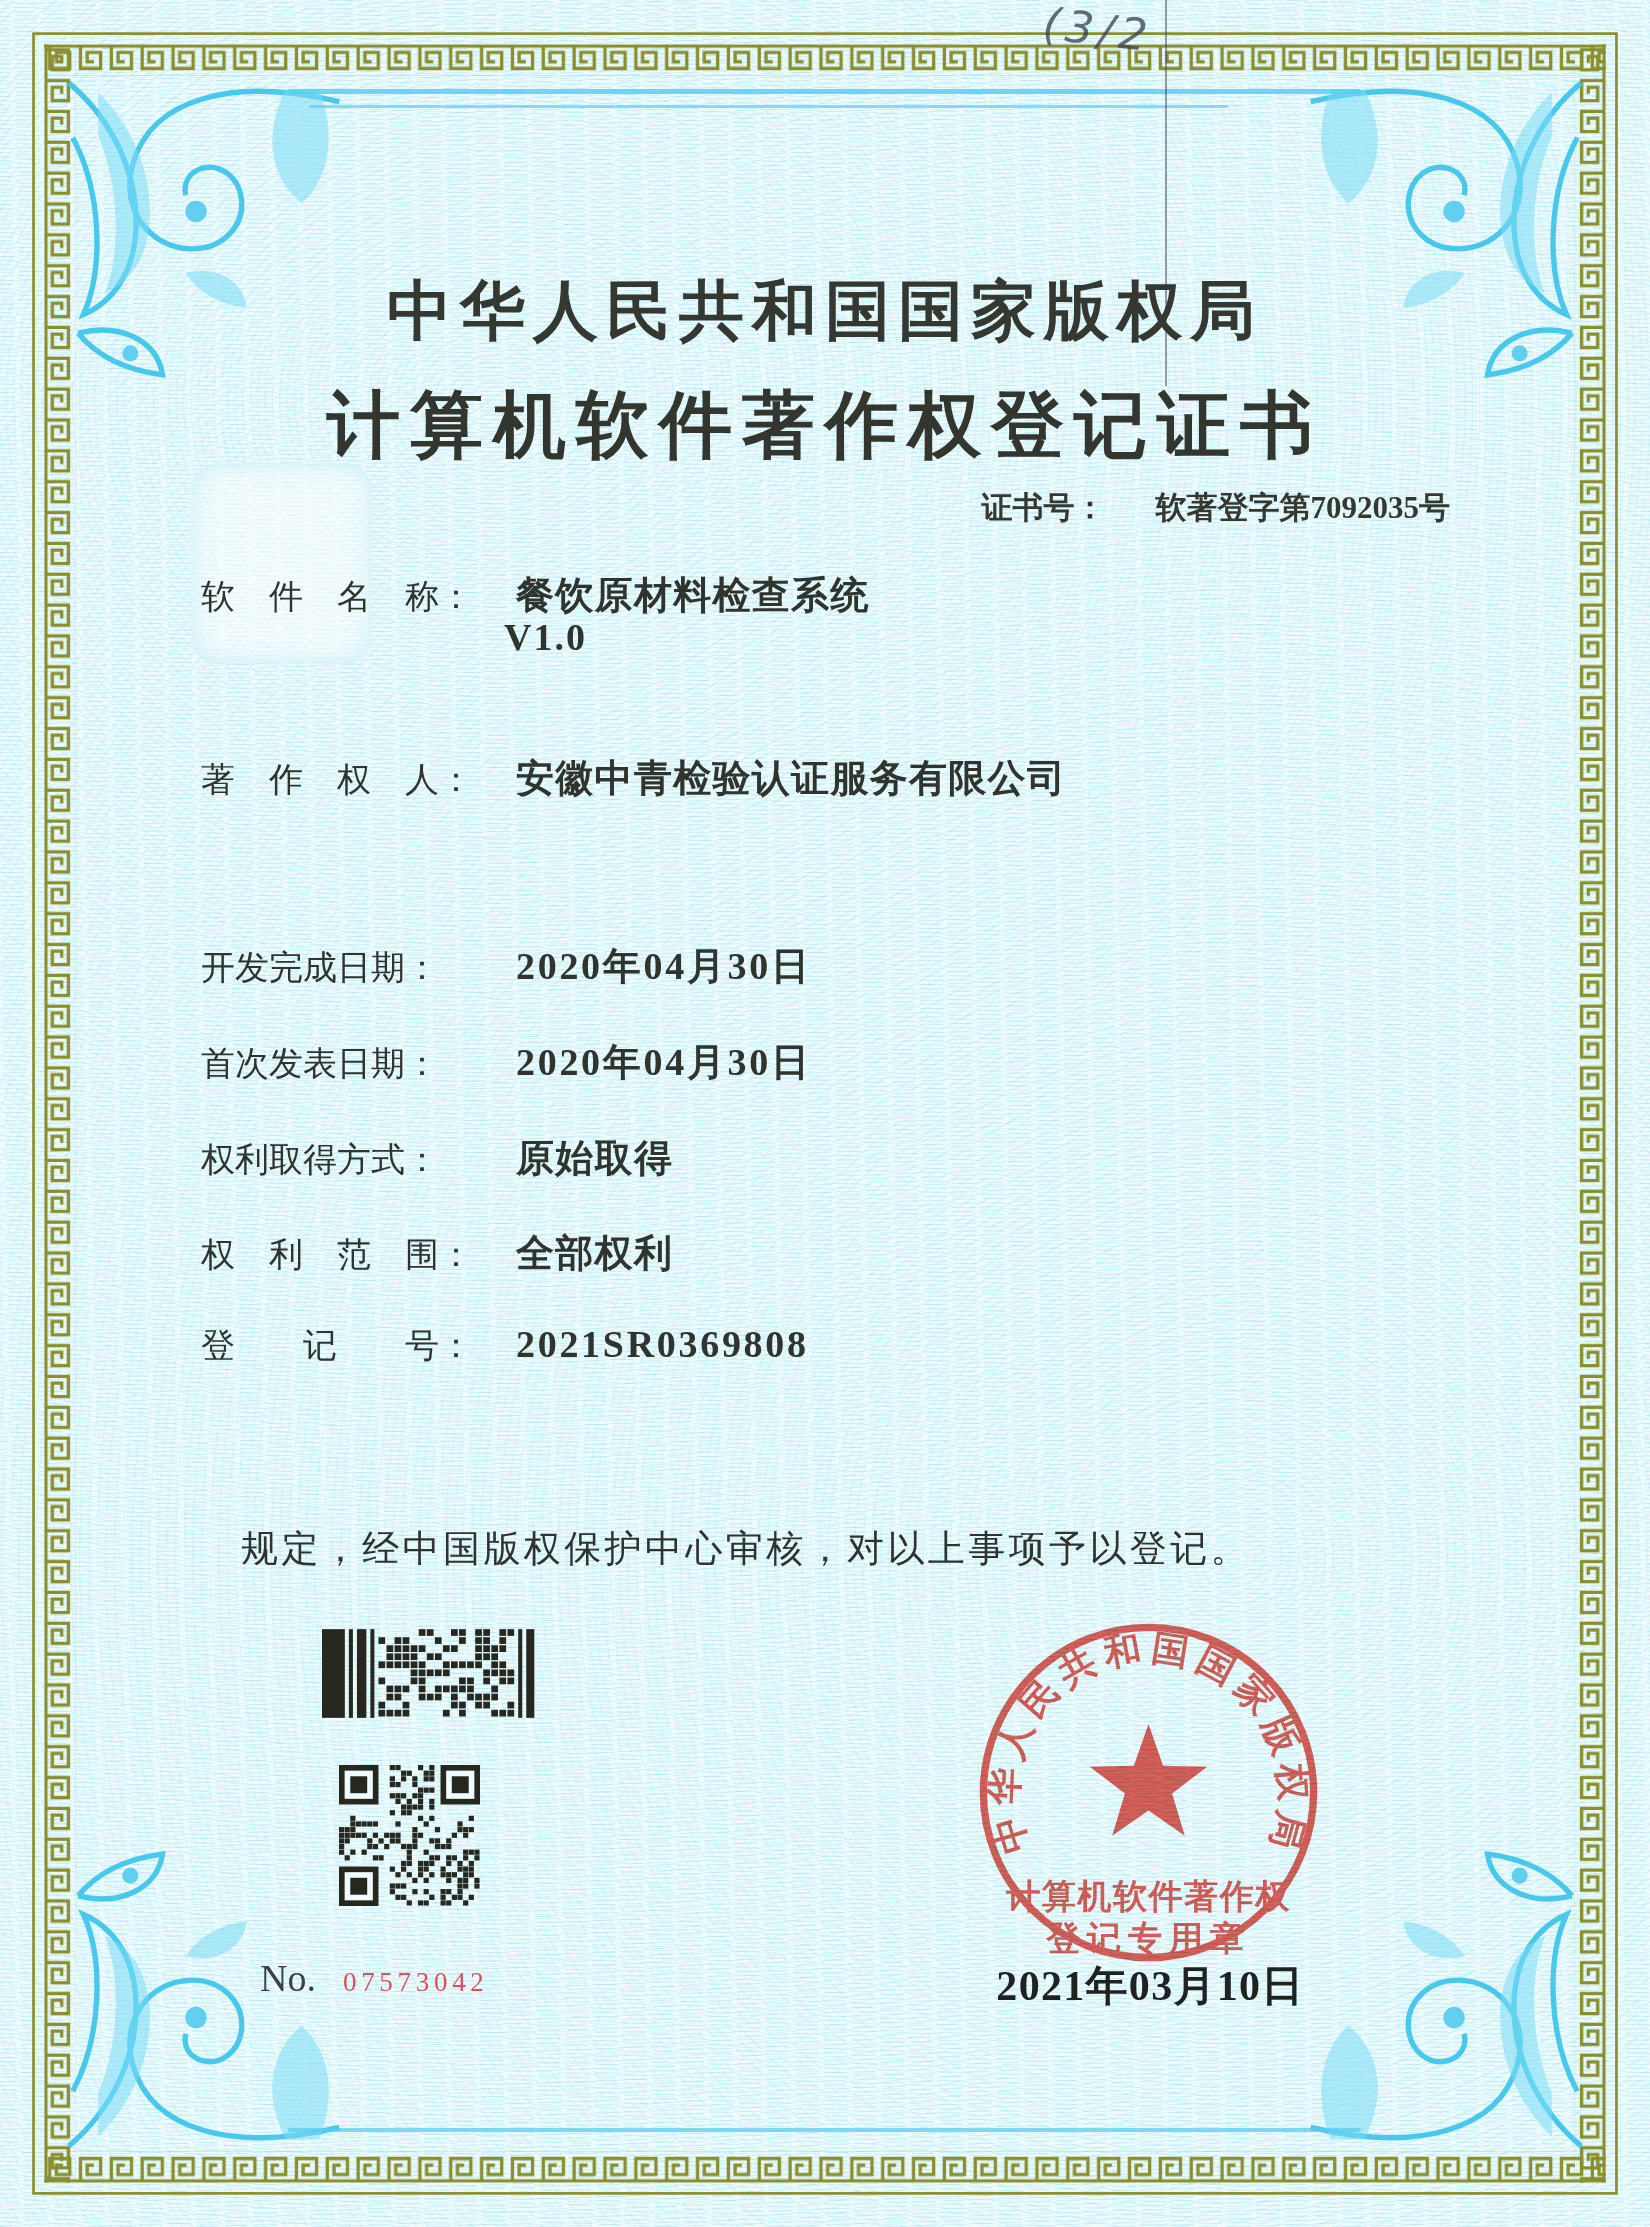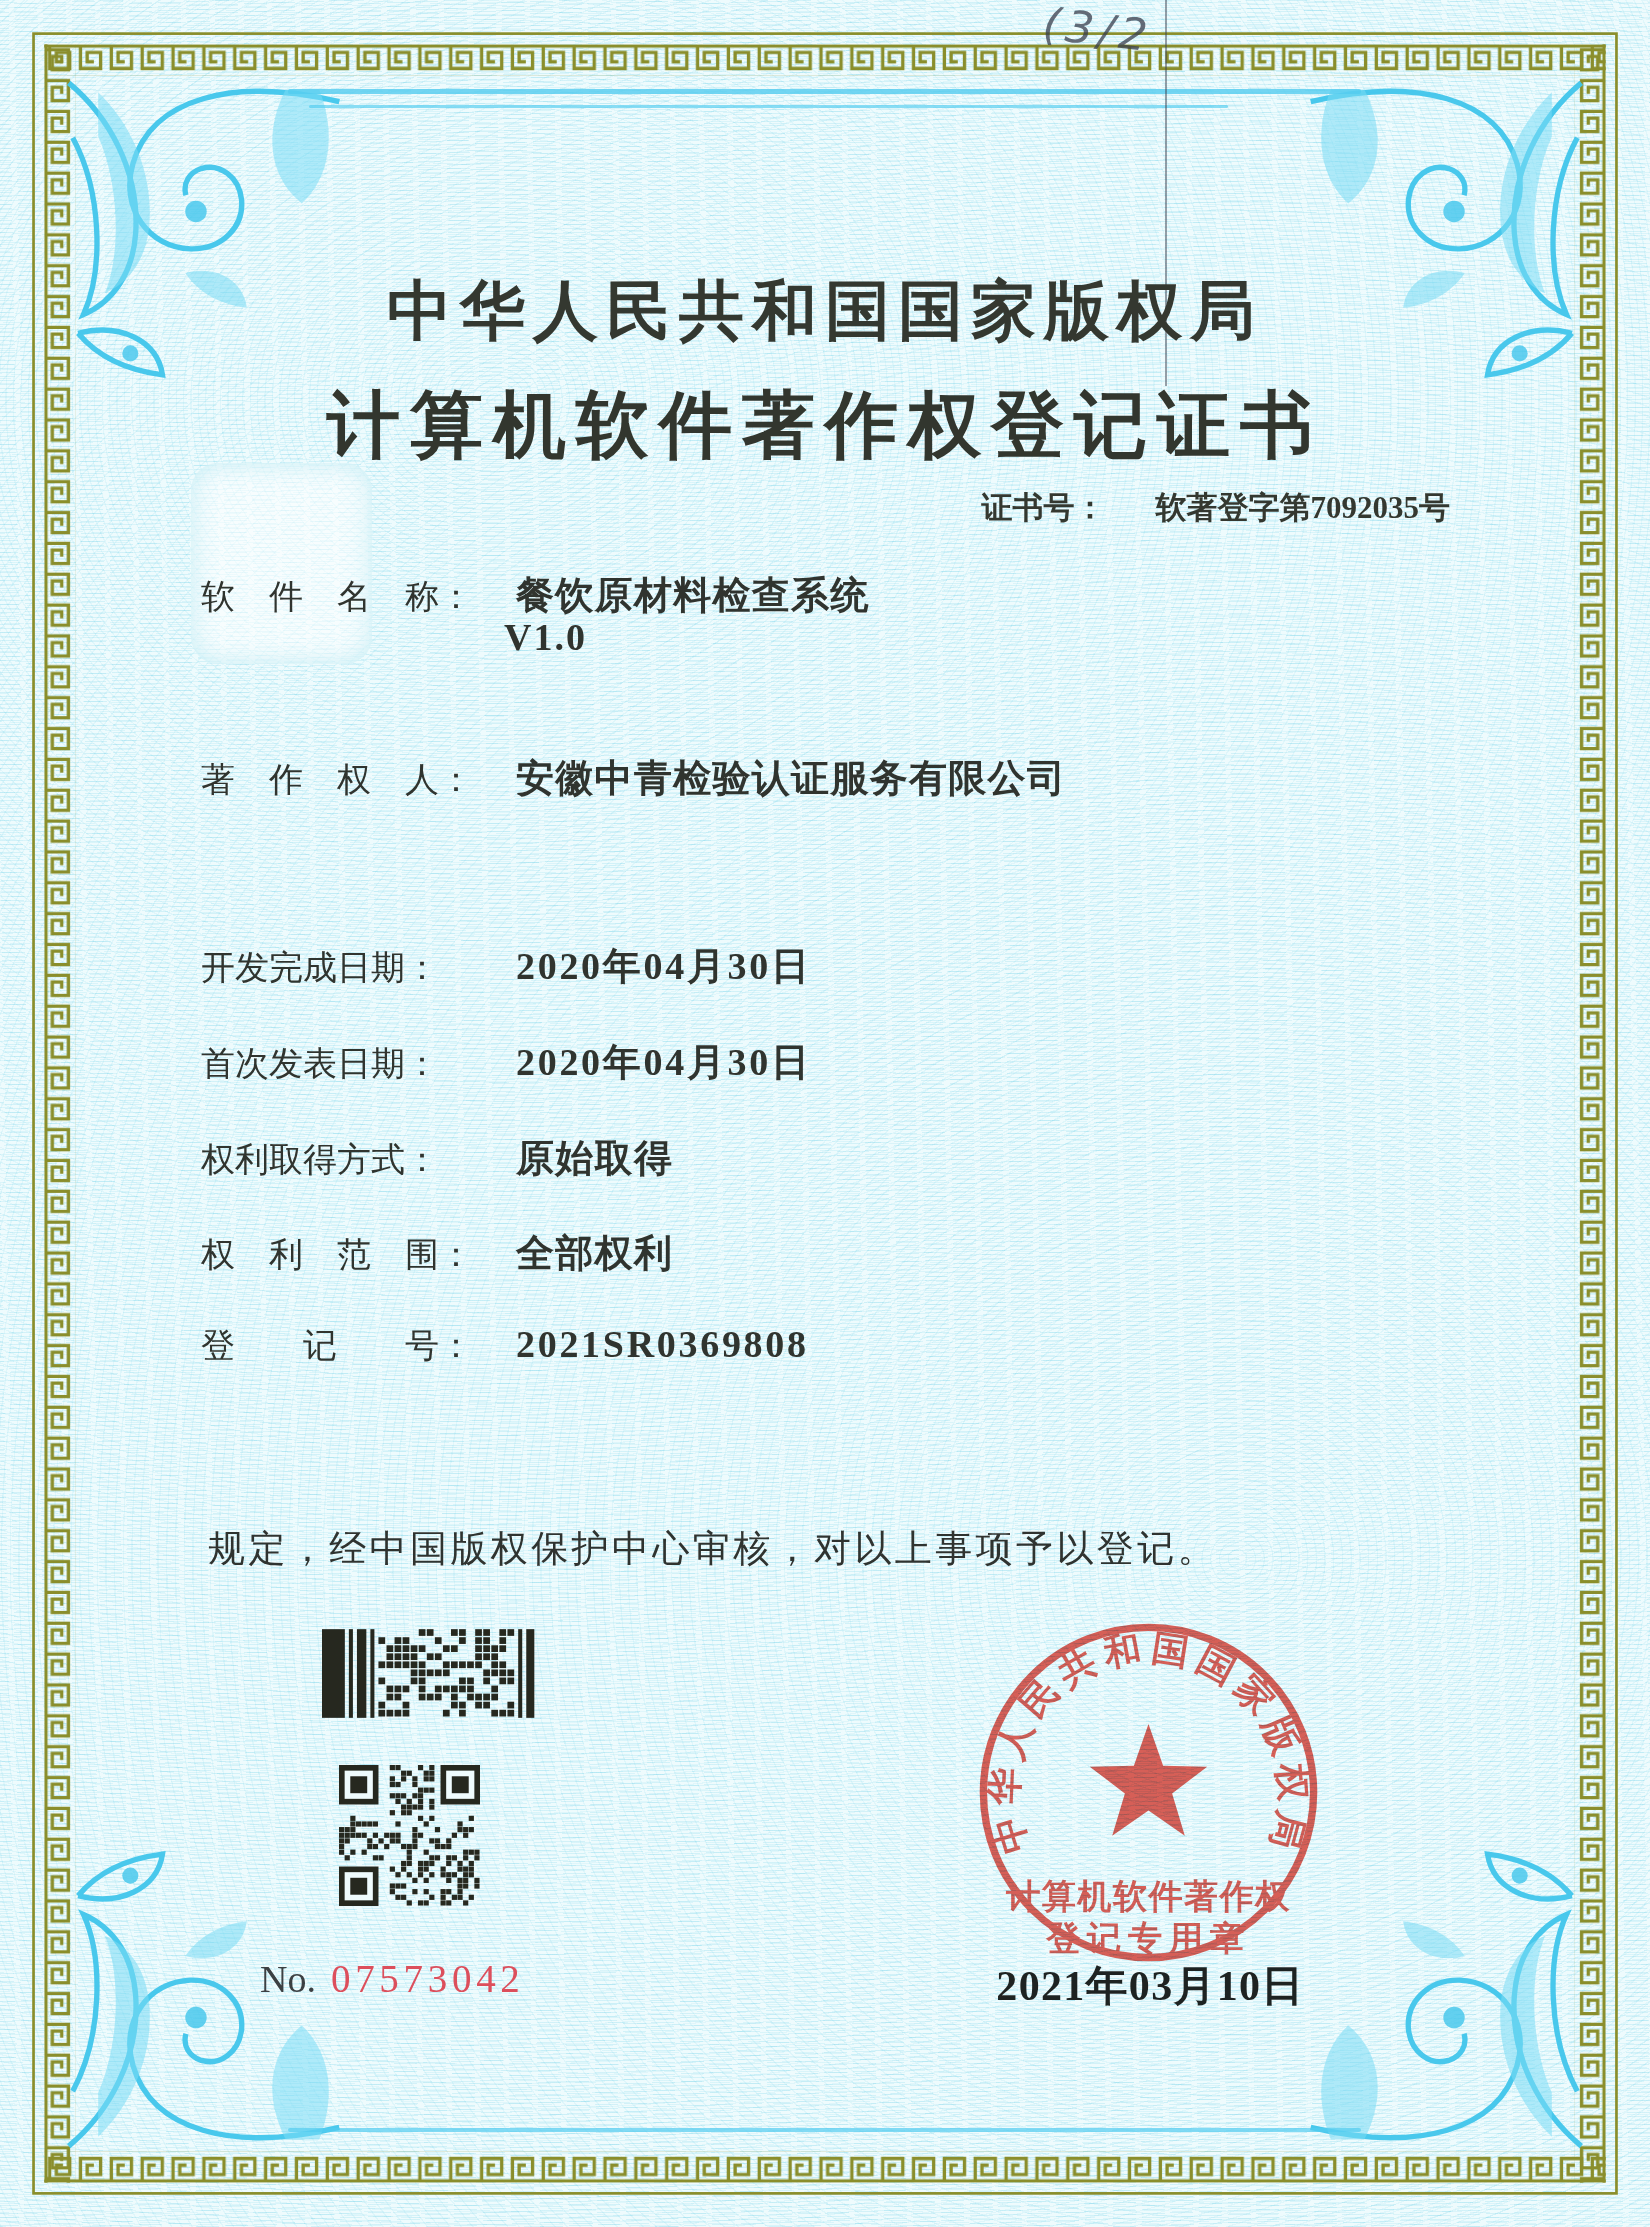--- a/index.html
+++ b/index.html
@@ -32,24 +32,24 @@
     letter-spacing:10px;color:#32362e;}
   .certno{right:200px;top:487px;font-size:31px;font-weight:700;color:#343830;}
   .certno .lbl{margin-right:50px;}
   .row{left:201px;font-size:38px;color:#30342f;white-space:nowrap;}
   .row .lab{display:inline-block;width:315px;font-size:34px;font-weight:400;vertical-align:baseline;}
   .row .val{font-weight:600;letter-spacing:1.3px;}
   .row .val.num{letter-spacing:2.7px;}
   .v2{left:504px;top:615px;font-size:38px;font-weight:600;color:#30342f;letter-spacing:2px;}
   .para{left:208px;width:1243px;font-size:37px;font-weight:500;color:#2f3330;white-space:nowrap;}
   .para.l1{top:1426px;text-indent:75px;letter-spacing:4px;}
-  .para.l2{top:1524px;letter-spacing:3.4px;}
+  .para.l2{top:1524px;letter-spacing:3.4px;margin-left:33px;}
   .serial{left:260px;top:1956px;font-size:38px;}
   .serial .no{color:#3c4043;}
-  .serial .num{color:#dc4f5c;letter-spacing:4.7px;margin-left:15px;font-size:39px;}
+  .serial .num{color:#dc4f5c;letter-spacing:4.7px;margin-left:27px;font-size:27px;}
   .issue-date{left:956px;top:1958px;width:389px;text-align:center;font-size:42px;font-weight:600;color:#1e2322;letter-spacing:1.3px;}
   .seal{left:974px;top:1618px;mix-blend-mode:multiply;opacity:.93;}
   .pencil-line{left:1165px;top:0;width:2px;height:386px;background:rgba(60,65,80,.5);}
   .handnote{left:1043px;top:4px;font-size:44px;font-style:italic;color:rgba(55,60,75,.75);
     transform:rotate(7deg);font-family:"DejaVu Sans",sans-serif;letter-spacing:5.4px;}
   .barcode{left:322px;top:1629px;}
   .qr{left:339px;top:1765px;}
 </style>
 </head>
 <body>

